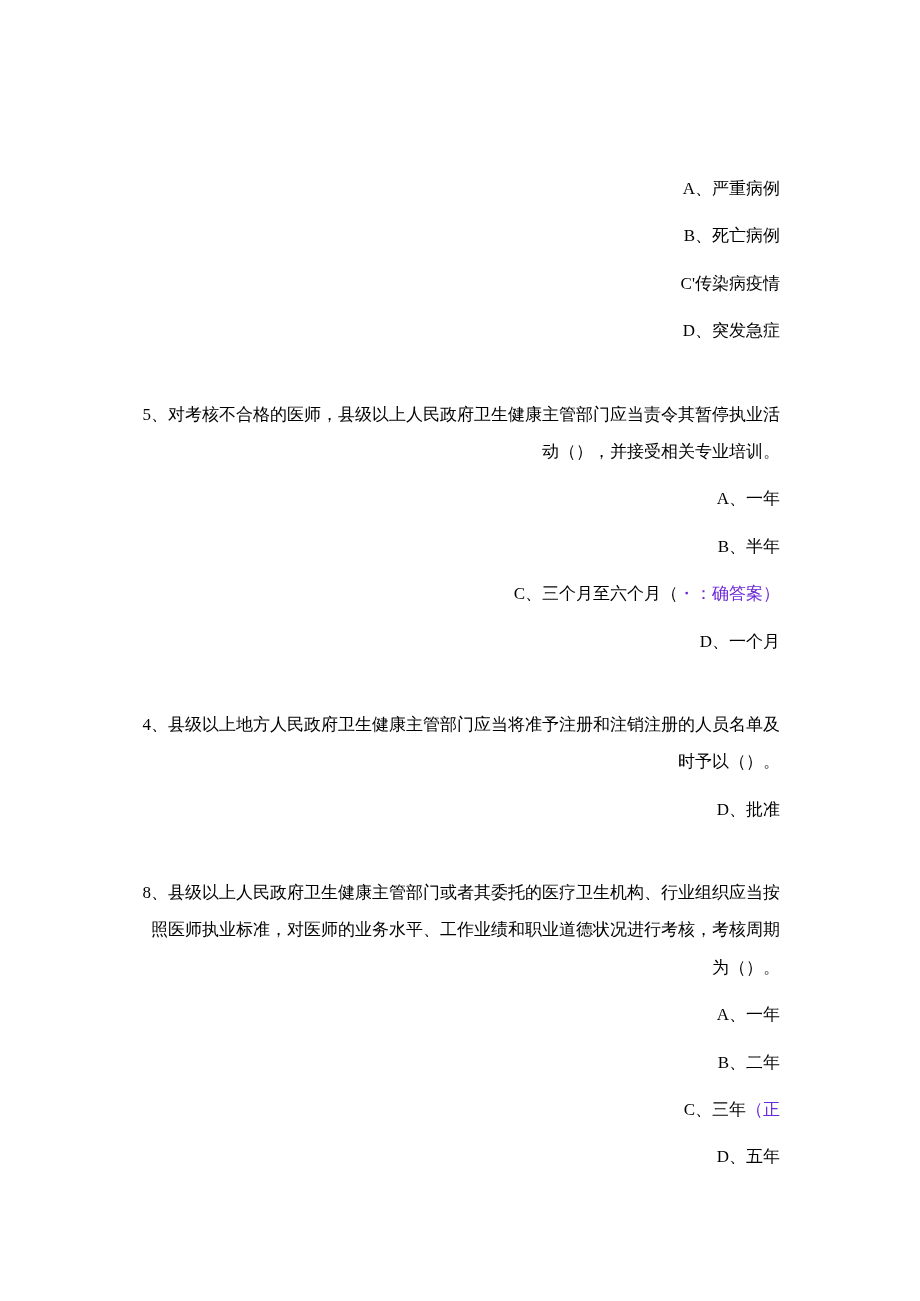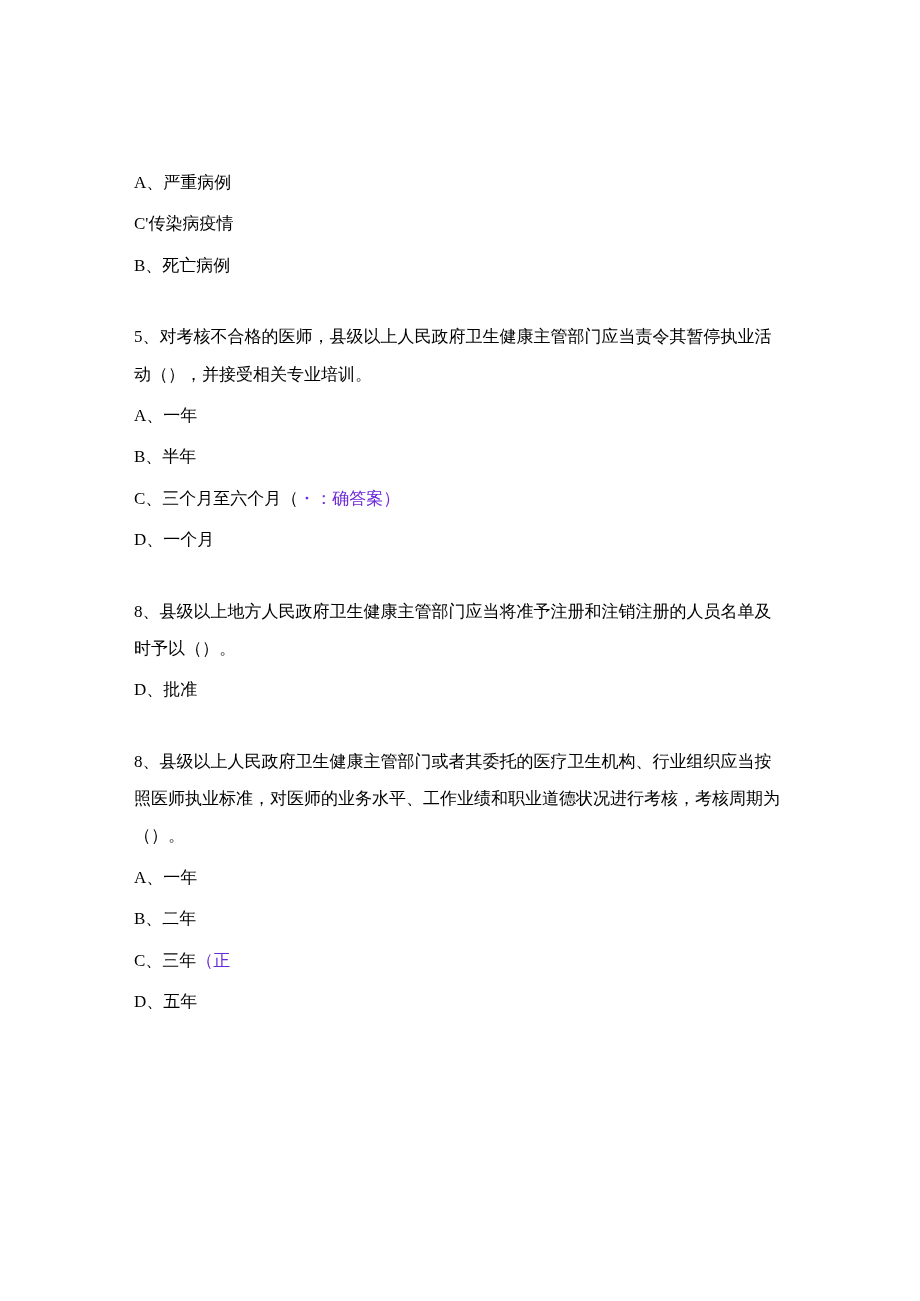--- a/index.html
+++ b/index.html
@@ -9,51 +9,53 @@
     width: 920px;
   }
   .page {
     padding: 160px 130px 100px 130px;
     font-family: "SimSun", "宋体", serif;
     font-size: 17px;
     color: #000000;
     line-height: 2.2;
   }
   .line {
-    margin: 4px;
+    margin: 10px;
+    text-align: right;
   }
   .answer {
     color: #6d28d9;
   }
   .spacer {
     height: 26px;
   }
 </style>
 </head>
 <body>
 
 <div class="page">
 
   <p class="line">A、严重病例</p>
+  <p class="line">B、死亡病例</p>
   <p class="line">C'传染病疫情</p>
-  <p class="line">B、死亡病例</p>
+  <p class="line">D、突发急症</p>
 
   <div class="spacer"></div>
 
   <p class="line">5、对考核不合格的医师，县级以上人民政府卫生健康主管部门应当责令其暂停执业活动（），并接受相关专业培训。</p>
   <p class="line">A、一年</p>
   <p class="line">B、半年</p>
   <p class="line">
     <span>C、三个月至六个月（</span><span class="answer">・：确答案）</span>
   </p>
   <p class="line">D、一个月</p>
 
   <div class="spacer"></div>
 
-  <p class="line">8、县级以上地方人民政府卫生健康主管部门应当将准予注册和注销注册的人员名单及时予以（）。</p>
+  <p class="line">4、县级以上地方人民政府卫生健康主管部门应当将准予注册和注销注册的人员名单及时予以（）。</p>
   <p class="line">D、批准</p>
 
   <div class="spacer"></div>
 
   <p class="line">8、县级以上人民政府卫生健康主管部门或者其委托的医疗卫生机构、行业组织应当按照医师执业标准，对医师的业务水平、工作业绩和职业道德状况进行考核，考核周期为（）。</p>
   <p class="line">A、一年</p>
   <p class="line">B、二年</p>
   <p class="line">
     <span>C、三年</span><span class="answer">（正</span>
   </p>

